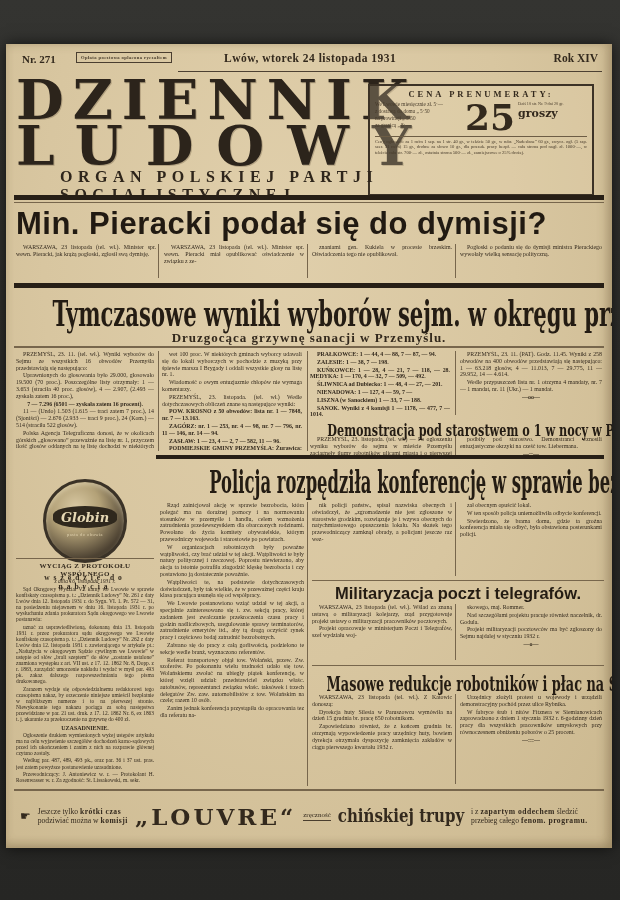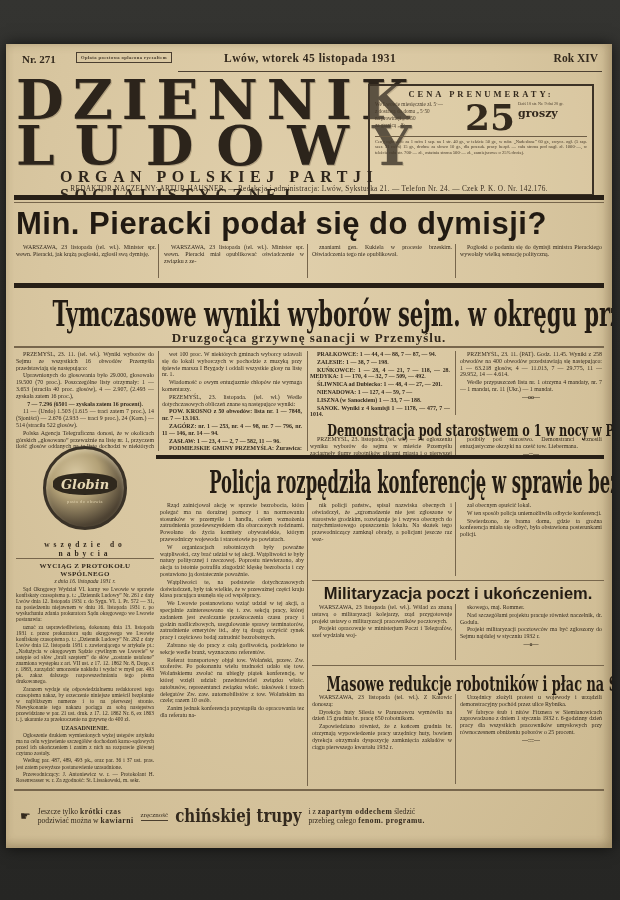--- a/index.html
+++ b/index.html
@@ -81,21 +81,21 @@
   .hand{font-size:12px;}
 </style>
 </head>
 <body>
 
 <div class="stage">
   <div class="paper">
 
     <span class="abs nr" style="left:16px;top:9px;">Nr. 271</span>
     <span class="abs postbox" style="left:70px;top:8px;">Opłata pocztowa opłacona ryczałtem</span>
-    <span class="abs dateline" style="left:218px;top:8px;">Lwów, wtorek 45 listopada 1931</span>
+    <span class="abs dateline" style="left:218px;top:8px;">Lwów, wtorek 24 listopada 1931</span>
     <span class="abs rok" style="right:14px;top:8px;">Rok XIV</span>
     <div class="abs headrule" style="left:172px;top:27px;width:424px;"></div>
 
     <div class="abs" style="left:10px;top:32px;width:352px;">
       <div class="mh mh1">DZIENNIK</div>
       <div class="mh mh2">LUDOWY</div>
     </div>
 
     <div class="abs pricebox" style="left:362px;top:40px;width:212px;height:102px;">
       <div class="pb-title">CENA PRENUMERATY:</div>
@@ -109,21 +109,20 @@
         <div class="pb-25">25</div>
         <div class="pb-right">
           <div class="pb-note">Dziś 10 str. Nr. 9 dni 20 gr.</div>
           <div class="pb-groszy">groszy</div>
         </div>
       </div>
       <div class="pb-fine">Ceny ogłoszeń: za 1 m/m 1 szp. na 1 str. 40 gr., w tekście 50 gr., w rubr. „Nadesłane” 60 gr., zwycz. ogł. (5 szp. szer. 31 m/m) 15 gr., drobne za słowo 10 gr., dla poszuk. pracy bezpł. — cała strona pod nagł. zł. 1000·—, w tekście cała str. 700·— zł., ostatnia strona 500·— zł., zamiejscowe o 25% drożej.</div>
     </div>
 
     <div class="abs organ" style="left:12px;top:124px;">ORGAN POLSKIEJ PARTJI SOCJALISTYCZNEJ</div>
-    <div class="abs editor" style="left:0;top:140px;width:100%;">REDAKTOR NACZELNY: ARTUR HAUSNER. — Redakcja i administracja: Lwów, Sykstuska 21. — Telefon Nr. 24. — Czek P. K. O. Nr. 142.176.</div>
     <div class="abs bar" style="left:8px;right:8px;top:151px;height:5px;"></div>
     <div class="abs hsep" style="left:8px;right:8px;top:158px;"></div>
 
     <div class="abs h-pieracki" style="left:10px;top:162px;">Min. Pieracki podał się do dymisji?</div>
     <div class="abs col" style="left:10px;top:200px;width:140px;height:36px;">
         <p>WARSZAWA, 23 listopada (tel. wł.). Minister spr. wewn. Pieracki, jak krążą pogłoski, zgłosił swą dymisję.</p>
       </div>
     <div class="abs col" style="left:158px;top:200px;width:140px;height:36px;">
         <p>WARSZAWA, 23 listopada (tel. wł.). Minister spr. wewn. Pieracki miał opublikować oświadczenie w związku z ze-</p>
       </div>
@@ -183,21 +182,21 @@
     </div>
     <div class="abs col" style="left:304px;top:392px;width:142px;height:22px;">
         <p>PRZEMYŚL, 23. listopada. (tel. wł.) — Po ogłoszeniu wyniku wyborów do sejmu w mieście Przemyślu zaciągnęły tłumy robotników ulicami miasta i o pierwszej godzinie w nocy</p>
       </div>
     <div class="abs col" style="left:454px;top:392px;width:142px;height:22px;">
       <p>podbiły pod starostwo. Demonstranci wznosili entuzjastyczne okrzyki na cześć tow. Liebermana.</p>
       <p class="endmark">—::—</p>
     </div>
     <div class="abs vsep" style="left:449px;top:392px;height:20px;"></div>
 
-    <div class="abs" style="left:10px;top:400px;width:138px;">
+    <div class="abs" style="left:10px;top:433px;width:138px;">
       <div class="tin">
         <div class="tin-band">
             <span class="tin-brand">Globin</span>
           </div>
         <div class="tin-sub">pasta do obuwia</div>
       </div>
       <div class="tagline" style="margin-top:10px;">wszędzie do nabycia</div>
     </div>
     <div class="abs hsep" style="left:10px;top:514px;width:138px;"></div>
     <div class="abs" style="left:10px;top:518px;width:138px;height:226px;overflow:hidden;">
@@ -234,21 +233,21 @@
       </div>
     <div class="abs col" style="left:454px;top:458px;width:142px;height:74px;">
         <p>zał obecnym opuścić lokal.</p>
         <p>W ten sposób policja uniemożliwiła odbycie konferencji.</p>
         <p>Stwierdzono, że brama domu, gdzie ta groźna konferencja miała się odbyć, była obstawiona posterunkami policji.</p>
       </div>
     <div class="abs vsep" style="left:301px;top:458px;height:284px;"></div>
     <div class="abs vsep" style="left:449px;top:458px;height:74px;"></div>
 
     <div class="abs hsep" style="left:306px;right:8px;top:536px;"></div>
-    <div class="abs h-mil" style="left:306px;right:8px;top:540px;">Militaryzacja poczt i ukończeniem.</div>
+    <div class="abs h-mil" style="left:306px;right:8px;top:540px;">Militaryzacja poczt i telegrafów.</div>
     <div class="abs col" style="left:306px;top:560px;width:140px;height:56px;">
         <p>WARSZAWA, 23 listopada (tel. wł.). Wślad za znaną ustawą o militaryzacji kolejarzy, rząd przygotowuje projekt ustawy o militaryzacji pracowników pocztowych.</p>
         <p>Projekt opracowuje w ministerjum Poczt i Telegrafów, szef wydziału woj-</p>
       </div>
     <div class="abs col" style="left:454px;top:560px;width:142px;height:56px;">
         <p>skowego, maj. Rommer.</p>
         <p>Nad szczegółami projektu pracuje również naczelnik, dr. Godula.</p>
         <p>Projekt militaryzacji pocztowców ma być zgłoszony do Sejmu najdalej w styczniu 1932 r.</p>
         <p class="endmark">—o—</p>
       </div>
@@ -268,22 +267,23 @@
         <p>W fabryce śrub i nitów Fitznera w Siemianowicach zaprowadzono z dniem 1 stycznia 1932 r. 6-godzinny dzień pracy dla wszystkich pracowników umysłowych przy równoczesnem obniżeniu poborów o 25 procent.</p>
         <p class="endmark">—:::—</p>
       </div>
     <div class="abs vsep" style="left:449px;top:650px;height:90px;"></div>
 
     <div class="abs hsep" style="left:8px;right:8px;top:745px;height:2px;"></div>
     <div class="abs louvre" style="left:14px;right:10px;top:753px;height:38px;">
       <span class="hand">☛</span>
       <span class="lv-small">
         <span>Jeszcze tylko </span><b>krótki czas</b><br>
-        <span>podziwiać można w </span><b class="lv-kaw">kawiarni</b>
+        <span>podziwiać można w </span><b class="lv-kaw">komisji</b>
       </span>
+      <span class="lv-name">„LOUVRE“</span>
       <span class="lv-zr">zręczność</span>
       <span class="lv-trupa">chińskiej trupy</span>
       <span class="lv-small">
         <span>i z </span><b>zapartym oddechem</b><span> śledzić</span><br>
         <span>przebieg całego </span><b>fenom. programu.</b>
       </span>
     </div>
 
   </div>
 </div>

